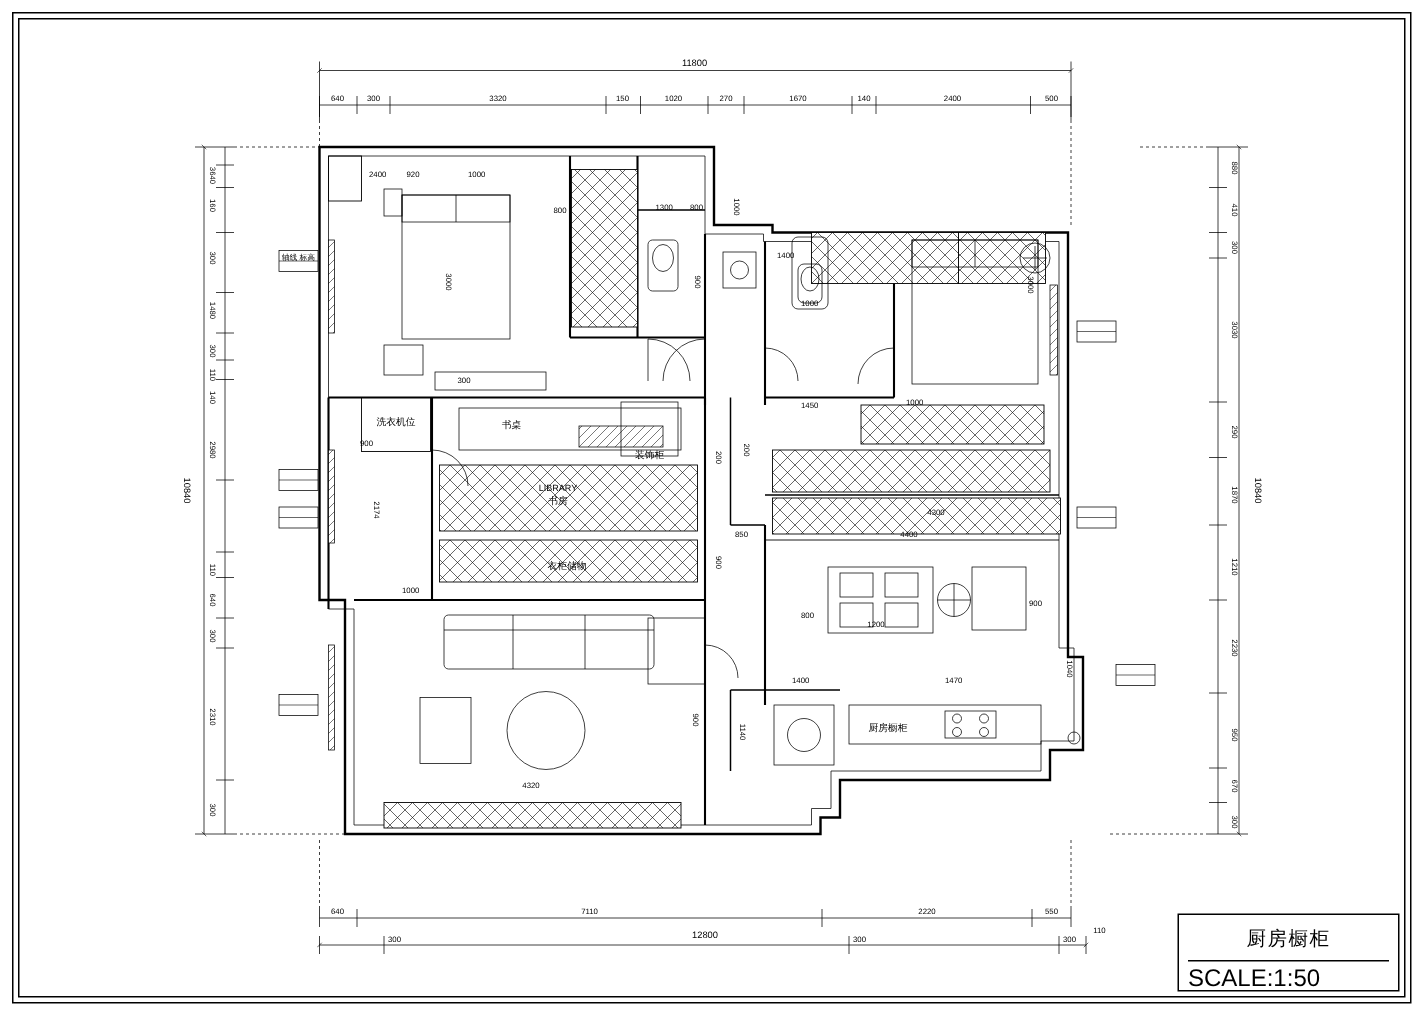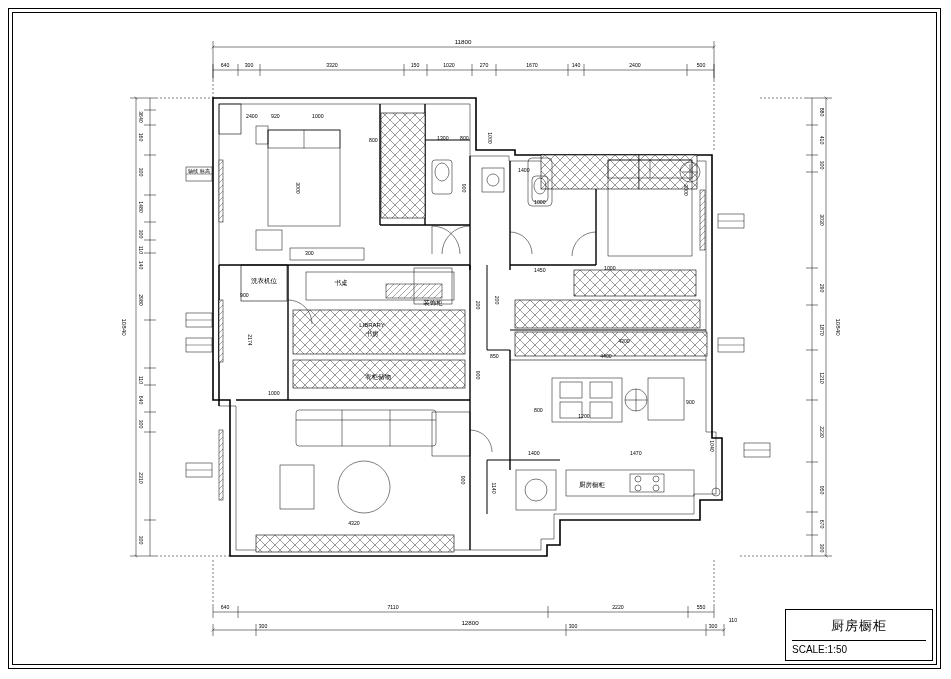--- a/index.html
+++ b/index.html
@@ -84,21 +84,21 @@
     color: #000;
     padding-top: 7px;
     letter-spacing: 1px;
   }
   .title-box .rule {
     margin: 5px 6px 3px 6px;
     border-top: 1px solid #000;
   }
   .title-box .t2 {
     font-family: "Liberation Sans", sans-serif;
-    font-size: 10px;
+    font-size: 16px;
     color: #000;
     padding-left: 6px;
   }
 </style>
 </head>
 <body>
 
 <div id="sheet">
 
   <div class="border-outer"></div>

